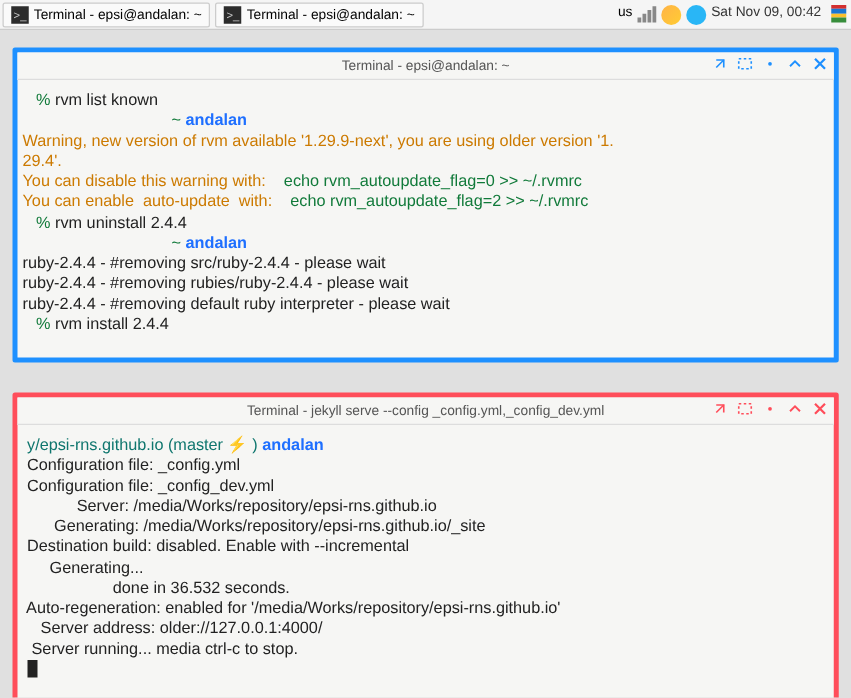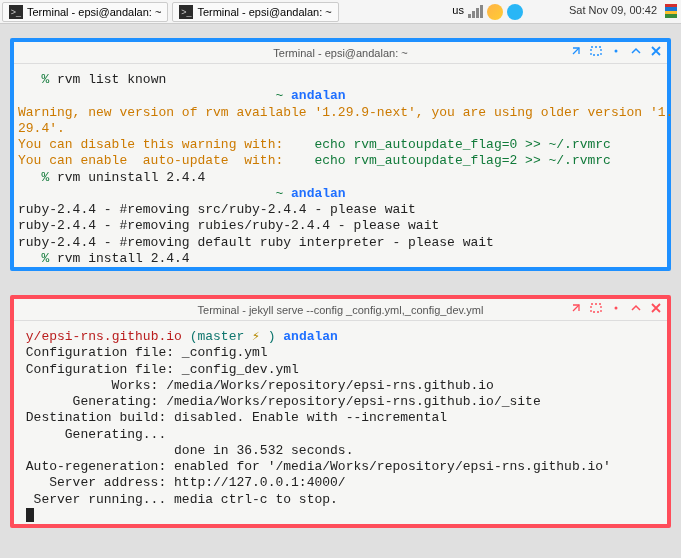--- a/index.html
+++ b/index.html
@@ -38,21 +38,21 @@
     display: inline-flex;
     align-items: center;
     justify-content: center;
     margin-right: 4px;
     color: #ccc;
     font-size: 9px;
   }
   .tray { margin-left: auto; display:flex; align-items:flex-start; gap:4px; padding-right:4px;}
   .tray span { font-size:11px; }
   .tray .ic { width:16px; height:16px; border-radius:50%; display:inline-block;}
-  .clock { color:#333;margin-left:42px; }
+  .clock { color:#333; }
   .flag { display:inline-flex; flex-direction:column; width:12px; height:14px; margin-left:4px;}
   .flag div{flex:1;}
   
   .desktop { padding: 14px 10px; }
   .termwin {
     border: 4px solid;
     border-radius: 2px;
     background: #f6f6f4;
     margin-bottom: 24px;
   }
@@ -67,31 +67,31 @@
     font-family: sans-serif;
     font-size: 11px;
     color: #555;
     position: relative;
   }
   .titlebar .title { flex:1; text-align:center; }
   .winbtns { position:absolute; right:4px; top:2px; display:flex; gap:6px; align-items:center;}
   .winbtns svg { width:14px; height:14px; }
   .winbtns .b { cursor:pointer; }
   .termbody {
-    padding: 8px 4px 0 4px;
-    font-family: Liberation Mono, monospace;
+    padding: 8px 4px 19px 4px;
+    font-family: Liberation Sans, sans-serif;
     font-size: 13px;
     line-height: 1.25;
     color: #222;
     white-space: pre;
   }
   .g { color: #117a3a; }
   .o { color: #cc7a00; }
   .bl { color: #1e6fff; font-weight: bold;}
-  .gr { color: #b91c1c; }
+  .gr { color: #0f766e; }
   .redt { color: #0f766e; }
   .yel { color: #b58900; }
   .cursor { display:inline-block; width:8px; height:14px; background:#222; vertical-align:middle;}
   .tilde { color: #117a3a; }
   .signal { display:inline-flex; align-items:flex-end; gap:1px; height:14px;}
   .signal div{width:3px;background:#888;}
 </style>
 </head>
 <body>
 
@@ -201,25 +201,25 @@
         <span class="b" style="color:#ff4d5a">
           <svg viewBox="0 0 14 14">
               <path d="M3 3 L11 11 M11 3 L3 11" stroke="currentColor" stroke-width="1.8"></path>
             </svg>
         </span>
       </div>
     </div>
     <div class="termbody"> <span class="gr">y/epsi-rns.github.io </span><span class="redt">(master </span><span class="yel">⚡</span><span class="redt"> ) </span><span class="bl">andalan</span>
  <span>Configuration file: </span><span>_config.yml</span>
  <span>Configuration file: </span><span>_config_dev.yml</span>
-<span>            Works: </span><span>/media/Works/repository/epsi-rns.github.io</span>
+<span>            Server: </span><span>/media/Works/repository/epsi-rns.github.io</span>
 <span>       Generating: </span><span>/media/Works/repository/epsi-rns.github.io/_site</span>
 <span> Destination build: </span><span>disabled. Enable with --incremental</span>
 <span>      Generating...</span>
 <span>                    done in 36.532 seconds.</span>
 <span> Auto-regeneration: </span><span>enabled for '/media/Works/repository/epsi-rns.github.io'</span>
-<span>    Server address: </span><span>http://127.0.0.1:4000/</span>
+<span>    Server address: </span><span>older://127.0.0.1:4000/</span>
 <span>  Server running... </span><span>media ctrl-c to stop.</span>
  <span class="cursor"></span>
 </div>
   </div>
 
 </div>
 
 </body></html>

